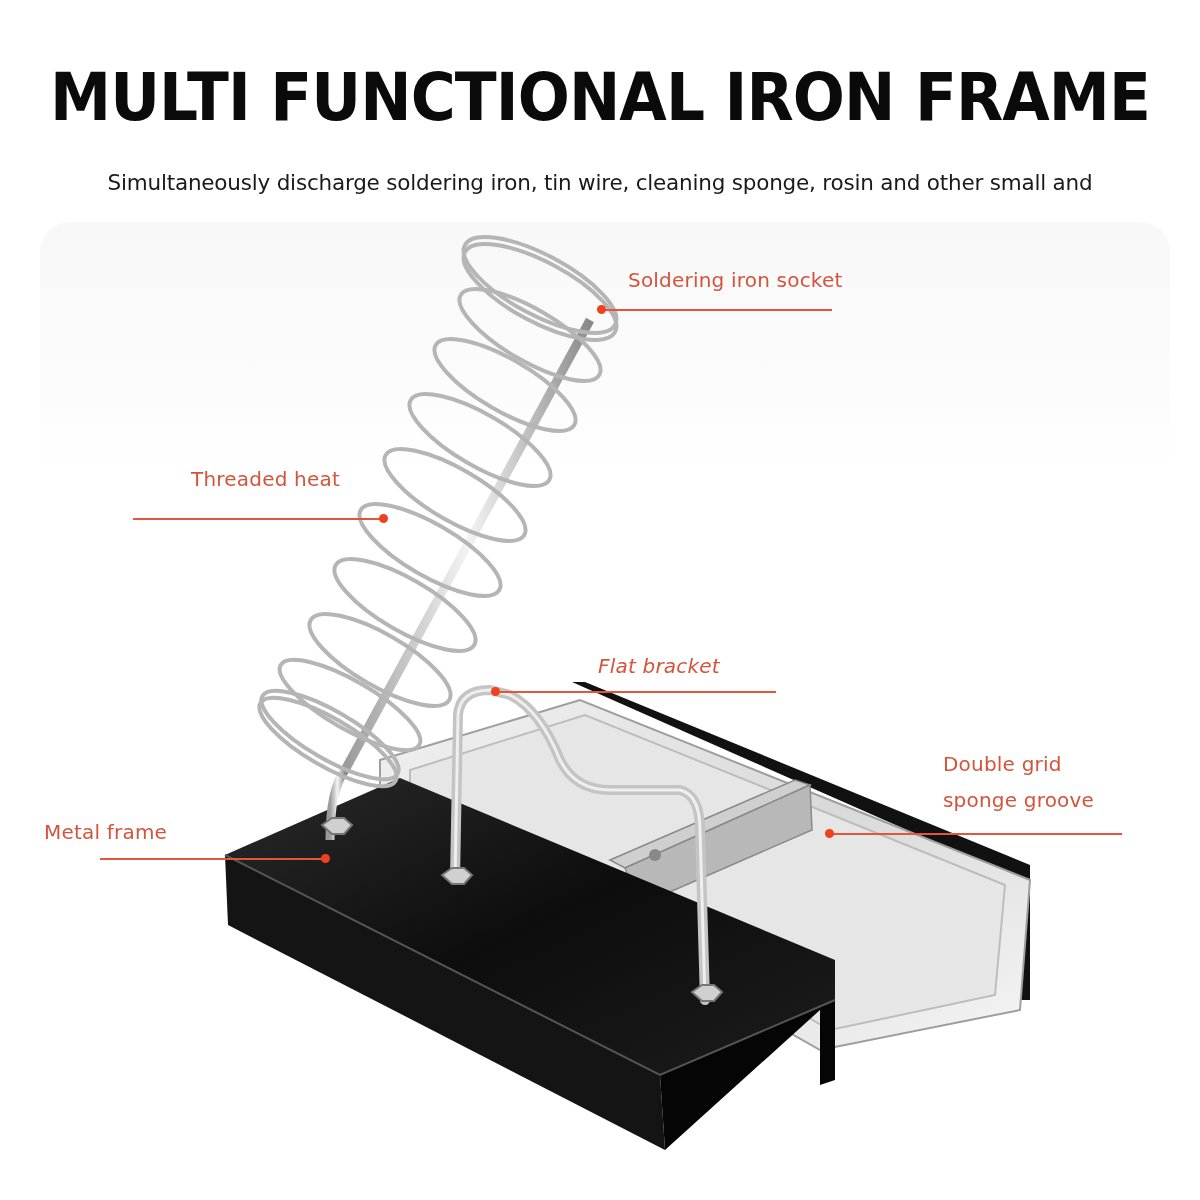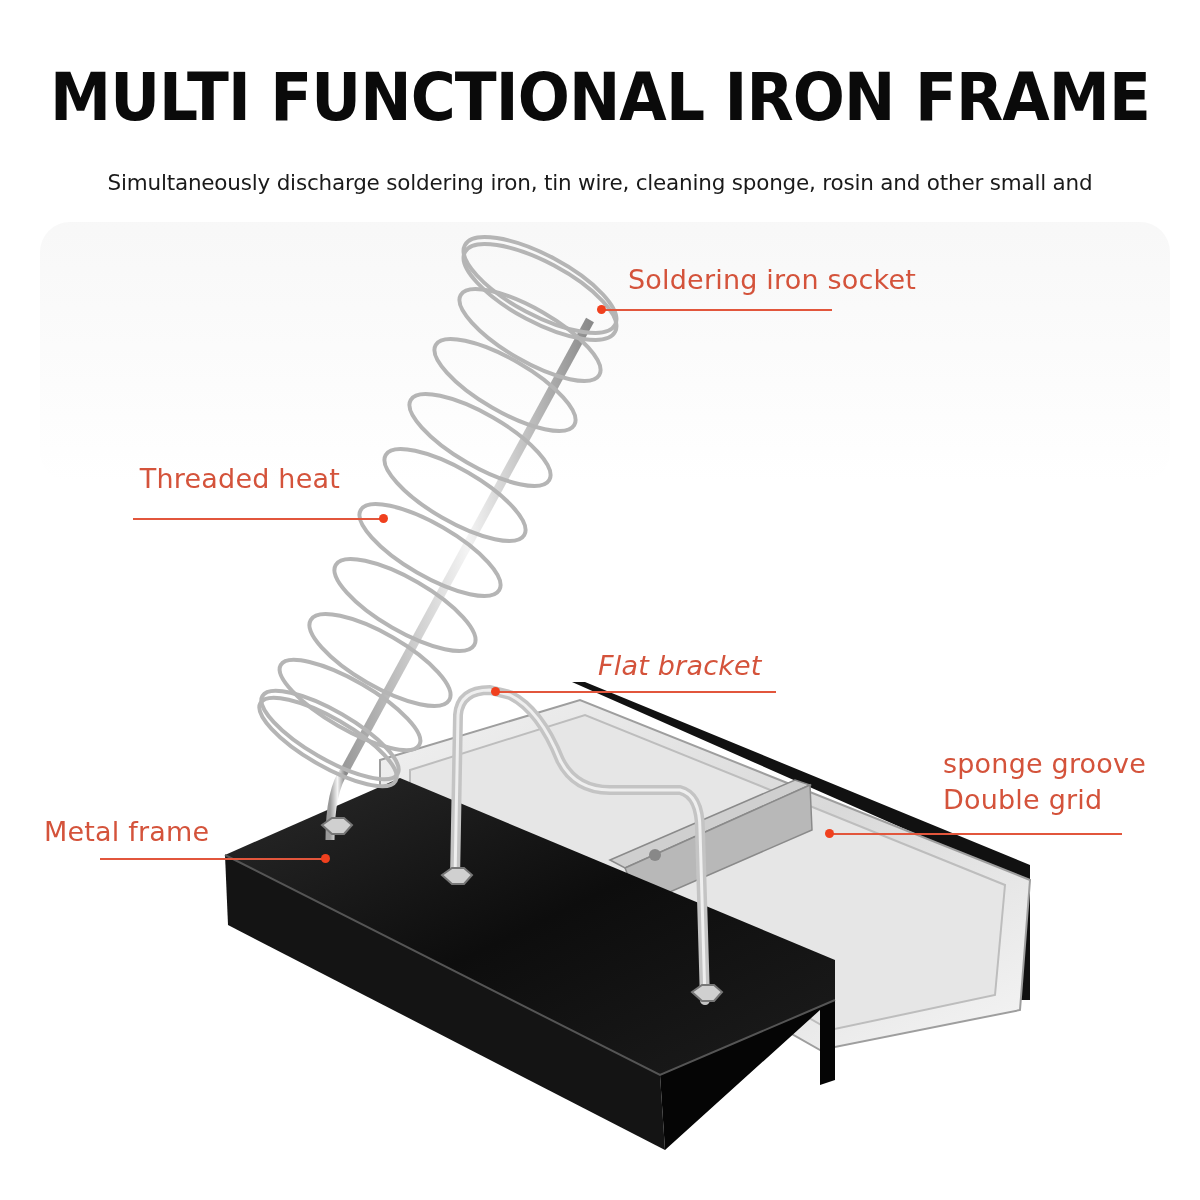--- a/index.html
+++ b/index.html
@@ -13,21 +13,21 @@
     position: absolute; left: 40px; top: 146px; width: 1120px; text-align: center;
     font-size: 21.5px; line-height: 32px; color: #1a1a1a; letter-spacing: -0.2px; margin-top: 21px;
   }
   .bg-smear {
     position: absolute; left: 40px; top: 222px; width: 1130px; height: 260px;
     background: linear-gradient(180deg, #f6f6f6 0%, #fbfbfb 60%, #ffffff 100%);
     border-radius: 30px; opacity: 0.8;
   }
   .product { position: absolute; left: 0; top: 0; width: 1200px; height: 1200px; }
   .label {
-    position: absolute; color: #d4533b; font-size: 27px; line-height: 36px; letter-spacing: 0.2px;
+    position: absolute; color: #d4533b; font-size: 20px; line-height: 36px; letter-spacing: 0.2px;
   }
   .label.right { text-align: right; }
   .leader { position: absolute; height: 2px; background: #e2563c; }
   .dot { position: absolute; width: 9px; height: 9px; border-radius: 50%; background: #f0401e; }
 </style>
 </head>
 <body>
 
 <div class="bg-smear"></div>
 
@@ -112,21 +112,21 @@
   <div>Threaded heat</div>
 </div>
 <div class="leader" style="left:133px; top:518px; width:250px;"></div>
 <div class="dot" style="left:379px; top:514px;"></div>
 
 <div class="label" style="left:598px; top:648px;font-style:italic;">Flat bracket</div>
 <div class="leader" style="left:496px; top:691px; width:280px;"></div>
 <div class="dot" style="left:491px; top:687px;"></div>
 
 <div class="label" style="left:943px; top:746px;">
+  <div>Double grid</div>
   <div>sponge groove</div>
-  <div>Double grid</div>
 </div>
 <div class="leader" style="left:830px; top:833px; width:292px;"></div>
 <div class="dot" style="left:825px; top:829px;"></div>
 
 <div class="label" style="left:44px; top:814px;">Metal frame</div>
 <div class="leader" style="left:100px; top:858px; width:228px;"></div>
 <div class="dot" style="left:321px; top:854px;"></div>
 
 </body></html>

